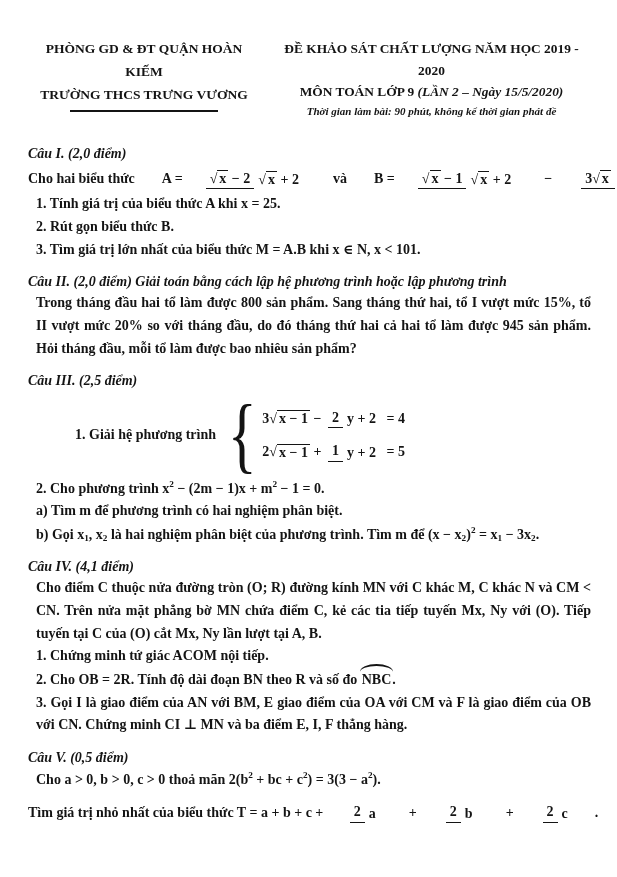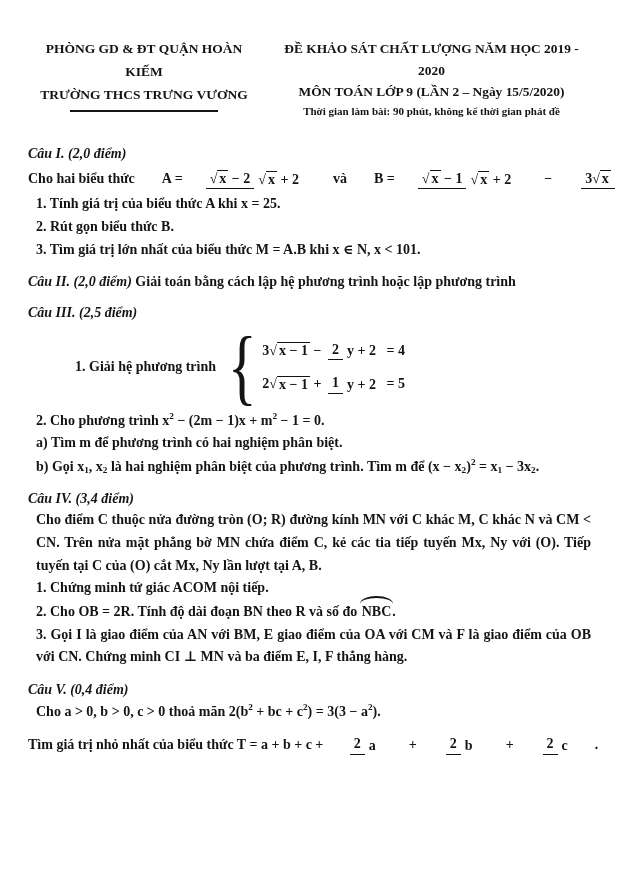--- a/index.html
+++ b/index.html
@@ -2,21 +2,21 @@
 <html><head>
 <meta charset="utf-8">
 <style>
   html,body{margin:0;padding:0;}
   body{
     width:617px;height:877px;overflow:hidden;background:#ffffff;
     font-family:"Liberation Serif","DejaVu Serif",serif;
     color:#141414;font-weight:700;font-size:14px;
   }
   .page{box-sizing:border-box;width:617px;height:851px;padding:38px 26px 0 28px;}
-  .it{}
+  .it{font-style:italic;}
   
   .header{display:flex;align-items:flex-start;}
   .h-left{width:232px;text-align:center;font-size:13.5px;line-height:1.7;flex-shrink:0;}
   .h-right{flex:1;text-align:center;font-size:13.4px;line-height:1.62;padding-left:12px;}
   .h-rule{width:148px;border-top:2px solid #141414;margin:3px auto 0;height:0;}
   .h-duration{font-size:11px;}
   
   .section{margin-top:10px;}
   .sec-head{font-size:14px;line-height:1.5;}
   .head-u{font-style:italic;font-weight:700;text-underline-offset:2px;}
@@ -94,20 +94,21 @@
       <span class="mtxt sp">với x ≥ 0, x ≠ 4.</span>
     </div>
 
     <div class="body-line indent">1. Tính giá trị của biểu thức A khi x = 25.</div>
     <div class="body-line indent">2. Rút gọn biểu thức B.</div>
     <div class="body-line indent">3. Tìm giá trị lớn nhất của biểu thức M = A.B khi x ∈ N, x &lt; 101.</div>
   </div>
 
   <div class="section">
     <div class="sec-head"><span class="head-u">Câu II.</span><span class="pts"> (2,0 điểm) </span><span class="it">Giải toán bằng cách lập hệ phương trình hoặc lập phương trình</span></div>
+    <div class="body-line indent just">Trong tháng đầu hai tổ làm được 800 sản phẩm. Sang tháng thứ hai, tổ I vượt mức 15%, tổ II vượt mức 20% so với tháng đầu, do đó tháng thứ hai cả hai tổ làm được 945 sản phẩm. Hỏi tháng đầu, mỗi tổ làm được bao nhiêu sản phẩm?</div>
   </div>
 
   <div class="section">
     <div class="sec-head"><span class="head-u">Câu III.</span><span class="pts"> (2,5 điểm)</span></div>
 
     <div class="sys-row">
       <span class="mtxt">1. Giải hệ phương trình</span>
       <span class="brace">{</span>
       <span class="sys-eqs">
         <span class="sys-eq"><span>3√</span><span class="rad">x − 1</span><span> − </span><span class="frac"><span class="num">2</span><span class="den">y + 2</span></span><span> = 4</span></span>
@@ -117,29 +118,29 @@
 
     <div class="body-line indent"><span>2. Cho phương trình </span><span>x</span><span class="sup">2</span><span> − (2m − 1)x + m</span><span class="sup">2</span><span> − 1 = 0.</span></div>
 
     <div class="body-line indent">a) Tìm m để phương trình có hai nghiệm phân biệt.</div>
 
     <div class="body-line indent"><span>b) Gọi x</span><span class="sub">1</span><span>, x</span><span class="sub">2</span><span> là hai nghiệm phân biệt của phương trình. Tìm m để (x</span><span> − x</span><span class="sub">2</span><span>)</span><span class="sup">2</span><span> = x</span><span class="sub">1</span><span> − 3x</span><span class="sub">2</span><span>.</span></div>
 
   </div>
 
   <div class="section">
-    <div class="sec-head"><span class="head-u">Câu IV.</span><span class="pts"> (3,4 điểm)</span></div>
+    <div class="sec-head"><span class="head-u">Câu IV.</span><span class="pts"> (4,1 điểm)</span></div>
     <div class="body-line indent just">Cho điểm C thuộc nửa đường tròn (O; R) đường kính MN với C khác M, C khác N và CM &lt; CN. Trên nửa mặt phẳng bờ MN chứa điểm C, kẻ các tia tiếp tuyến Mx, Ny với (O). Tiếp tuyến tại C của (O) cắt Mx, Ny lần lượt tại A, B.</div>
     <div class="body-line indent">1. Chứng minh tứ giác ACOM nội tiếp.</div>
     <div class="body-line indent"><span>2. Cho OB = 2R. Tính độ dài đoạn BN theo R và số đo </span><span class="overarc">NBC</span><span>.</span></div>
     <div class="body-line indent just">3. Gọi I là giao điểm của AN với BM, E giao điểm của OA với CM và F là giao điểm của OB với CN. Chứng minh CI ⊥ MN và ba điểm E, I, F thẳng hàng.</div>
   </div>
 
   <div class="section">
-    <div class="sec-head"><span class="head-u">Câu V.</span><span class="pts"> (0,4 điểm)</span></div>
+    <div class="sec-head"><span class="head-u">Câu V.</span><span class="pts"> (0,5 điểm)</span></div>
 
     <div class="body-line indent"><span>Cho a &gt; 0, b &gt; 0, c &gt; 0 thoả mãn 2(b</span><span class="sup">2</span><span> + bc + c</span><span class="sup">2</span><span>) = 3(3 − a</span><span class="sup">2</span><span>).</span></div>
 
     <div class="math-line indent" style="margin-top:12px;">
       <span class="mtxt">Tìm giá trị nhỏ nhất của biểu thức T = a + b + c + </span>
       <span class="frac">
           <span class="num">2</span>
           <span class="den">a</span>
         </span>
       <span class="mop">+</span>

